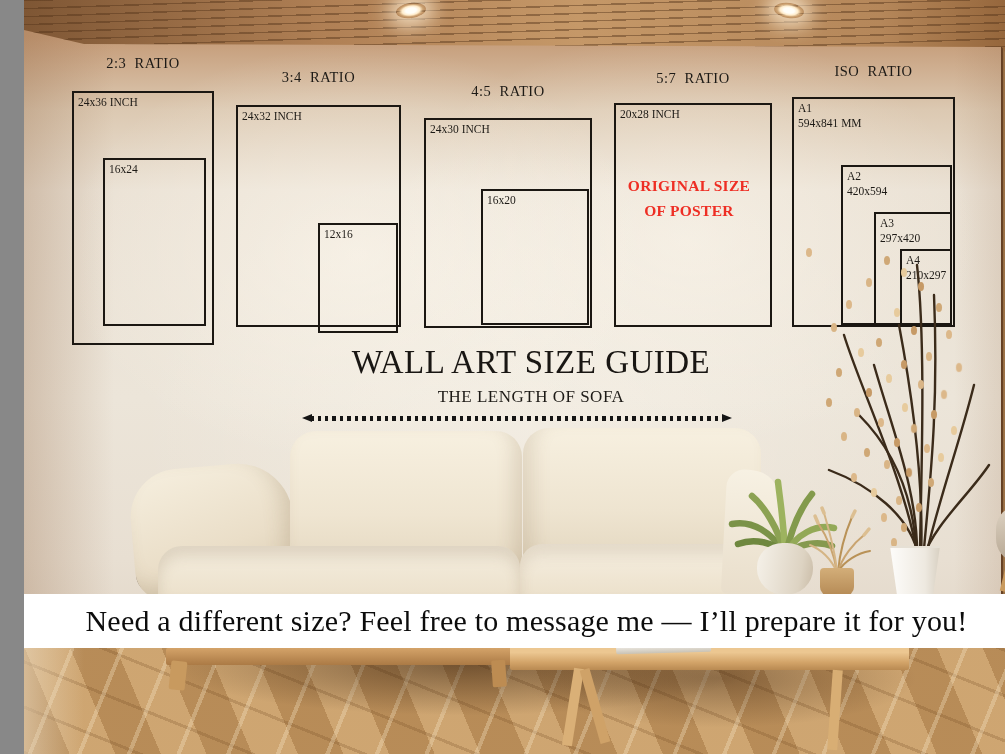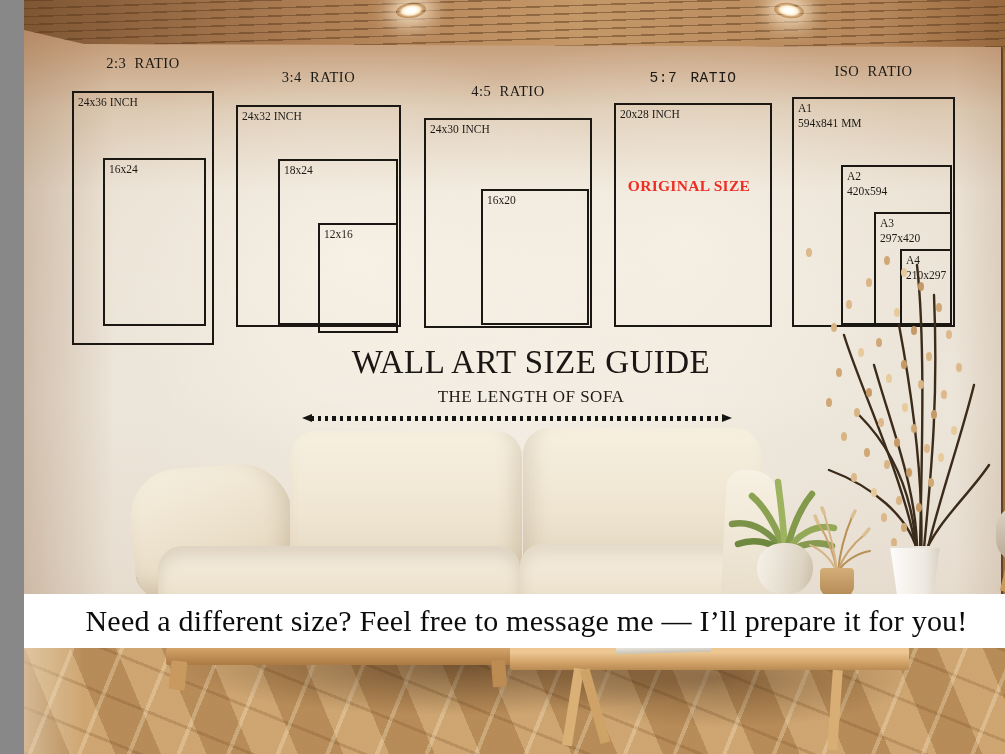--- a/index.html
+++ b/index.html
@@ -143,40 +143,38 @@
     <span class="lbl">24x36 INCH</span>
   </div>
   <div class="abs frame" style="left:79px;top:158px;width:103px;height:168px;">
     <span class="lbl">16x24</span>
   </div>
 
   <div class="abs gtitle" style="left:212px;top:69px;width:165px;">3:4 RATIO</div>
   <div class="abs frame" style="left:212px;top:105px;width:165px;height:222px;">
     <span class="lbl">24x32 INCH</span>
   </div>
-  <div class="abs frame" style="left:254px;top:159px;width:120px;height:166px;">
-    <span class="lbl">18x24</span>
-  </div>
   <div class="abs frame" style="left:294px;top:223px;width:80px;height:110px;">
     <span class="lbl">12x16</span>
   </div>
 
   <div class="abs gtitle" style="left:400px;top:83px;width:168px;">4:5 RATIO</div>
   <div class="abs frame" style="left:400px;top:118px;width:168px;height:210px;">
     <span class="lbl">24x30 INCH</span>
   </div>
   <div class="abs frame" style="left:457px;top:189px;width:108px;height:136px;">
     <span class="lbl">16x20</span>
   </div>
 
-  <div class="abs gtitle" style="left:590px;top:70px;width:158px;font-family:Liberation Mono, monospace;">5:7 RATIO</div>
+  <div class="abs gtitle" style="left:590px;top:70px;width:158px;">5:7 RATIO</div>
   <div class="abs frame" style="left:590px;top:103px;width:158px;height:224px;">
     <span class="lbl">20x28 INCH</span>
     <div class="note">
       <div>ORIGINAL SIZE</div>
+      <div>OF POSTER</div>
     </div>
   </div>
 
   <div class="abs gtitle" style="left:768px;top:63px;width:163px;">ISO RATIO</div>
   <div class="abs frame" style="left:768px;top:97px;width:163px;height:230px;">
     <span class="lbl"><span>A1</span><br><span>594x841 MM</span></span>
   </div>
   <div class="abs frame" style="left:817px;top:165px;width:111px;height:160px;">
     <span class="lbl"><span>A2</span><br><span>420x594</span></span>
   </div>

